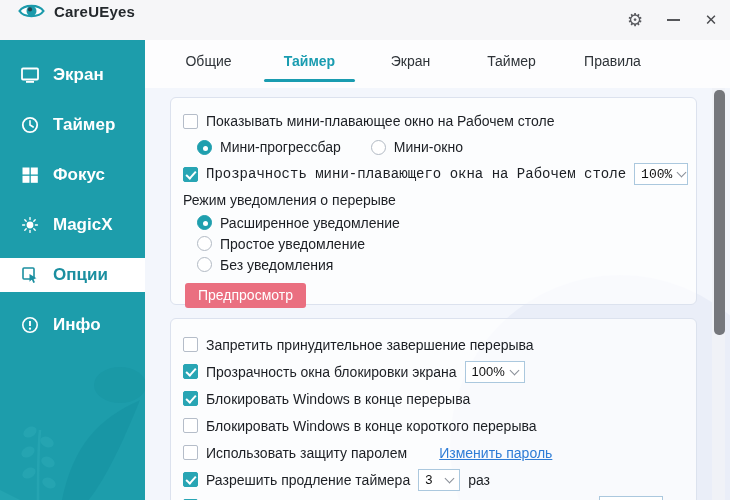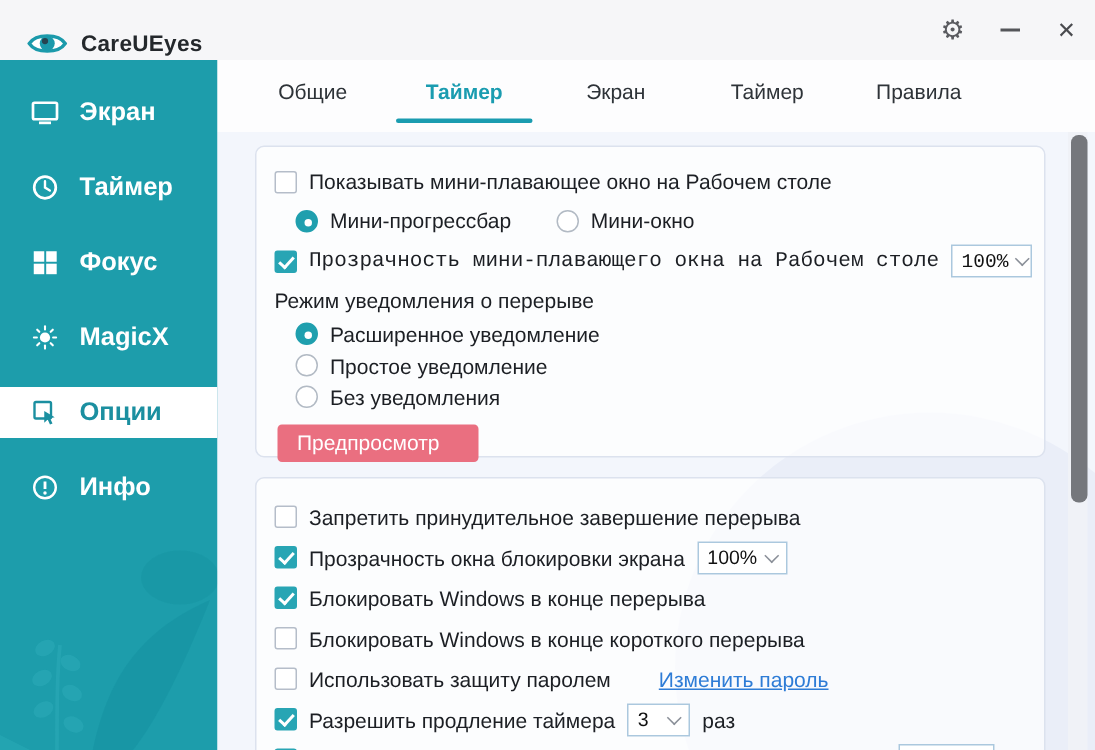--- a/index.html
+++ b/index.html
@@ -1,20 +1,20 @@
 <!DOCTYPE html>
 <html><head>
 <meta charset="utf-8">
 <style>
   * { margin:0; padding:0; box-sizing:border-box; }
   html,body { width:730px; height:500px; overflow:hidden; font-family:"Liberation Sans", sans-serif; background:#f3f6fc; }
   .stage { position:relative; width:730px; height:500px; overflow:hidden; }
 
   
-  .topbar { position:absolute; left:0; top:0; width:730px; height:40px; background:#f6f6f8; display:flex; align-items:flex-end; }
+  .topbar { position:absolute; left:0; top:0; width:730px; height:40px; background:#f6f6f8; display:flex; align-items:flex-start; }
   .logo-wrap { display:flex; align-items:center; gap:9px; margin-left:18px; }
   .app-title { font-size:15px; font-weight:bold; color:#24282c; letter-spacing:.2px; }
   .win-controls { position:absolute; right:0; top:0; height:40px; display:flex; align-items:center; gap:0; }
   .win-btn { width:38px; height:40px; display:flex; align-items:center; justify-content:center; color:#5a5b60; cursor:default; }
   .gear-glyph { font-size:18px; line-height:1; }
   .min-bar { width:13px; height:2px; background:#55565a; }
   .close-glyph { font-size:15px; color:#4a4b4f; }
 
   
   .sidebar { position:absolute; left:0; top:40px; width:145px; height:460px; background:#1d9dab; overflow:hidden; }
@@ -58,21 +58,21 @@
   .rd.selected { background:#1f9fae; border-color:#1f9fae; }
   .rd.selected::after { content:""; position:absolute; left:5px; top:5px; width:5px; height:5px; border-radius:50%; background:#fff; }
 
   
   .dropdown { display:inline-flex; align-items:center; justify-content:space-between; background:#fff; border:1px solid #abc8de; height:22px; padding:0 6px; font-size:13px; color:#111; min-width:54px; cursor:default; }
   .dropdown.small { min-width:42px; }
   .chev { width:7px; height:7px; border-right:1.5px solid #8a8f98; border-bottom:1.5px solid #8a8f98; transform:rotate(45deg); margin-left:6px; margin-top:-3px; flex:none; }
 
   .text-input { width:64px; height:21px; background:#fff; border:1px solid #abc8de; flex:none; }
 
-  .btn-pink { display:inline-block; background:#ea6f80; color:#fff; font-size:14px; padding:4px 26px 5px 13px; border-radius:3px; border:none; margin-top:8px; margin-left:2px; cursor:default; }
+  .btn-pink { display:inline-block; background:#ea6f80; color:#fff; font-size:14px; padding:4px 13px 5px 13px; border-radius:3px; border:none; margin-top:8px; margin-left:2px; cursor:default; }
   .link { color:#2e7cd6; text-decoration:underline; margin-left:24px; font-size:14px; cursor:default; }
 
   
   .scroll-track { position:absolute; left:712px; top:88px; width:13px; height:412px; background:#f0f2f7; }
   .scroll-thumb { position:absolute; left:714px; top:90px; width:11px; height:245px; background:#75777c; border-radius:5px; cursor:default; }
 </style>
 </head>
 <body>
 
 <div class="stage">

